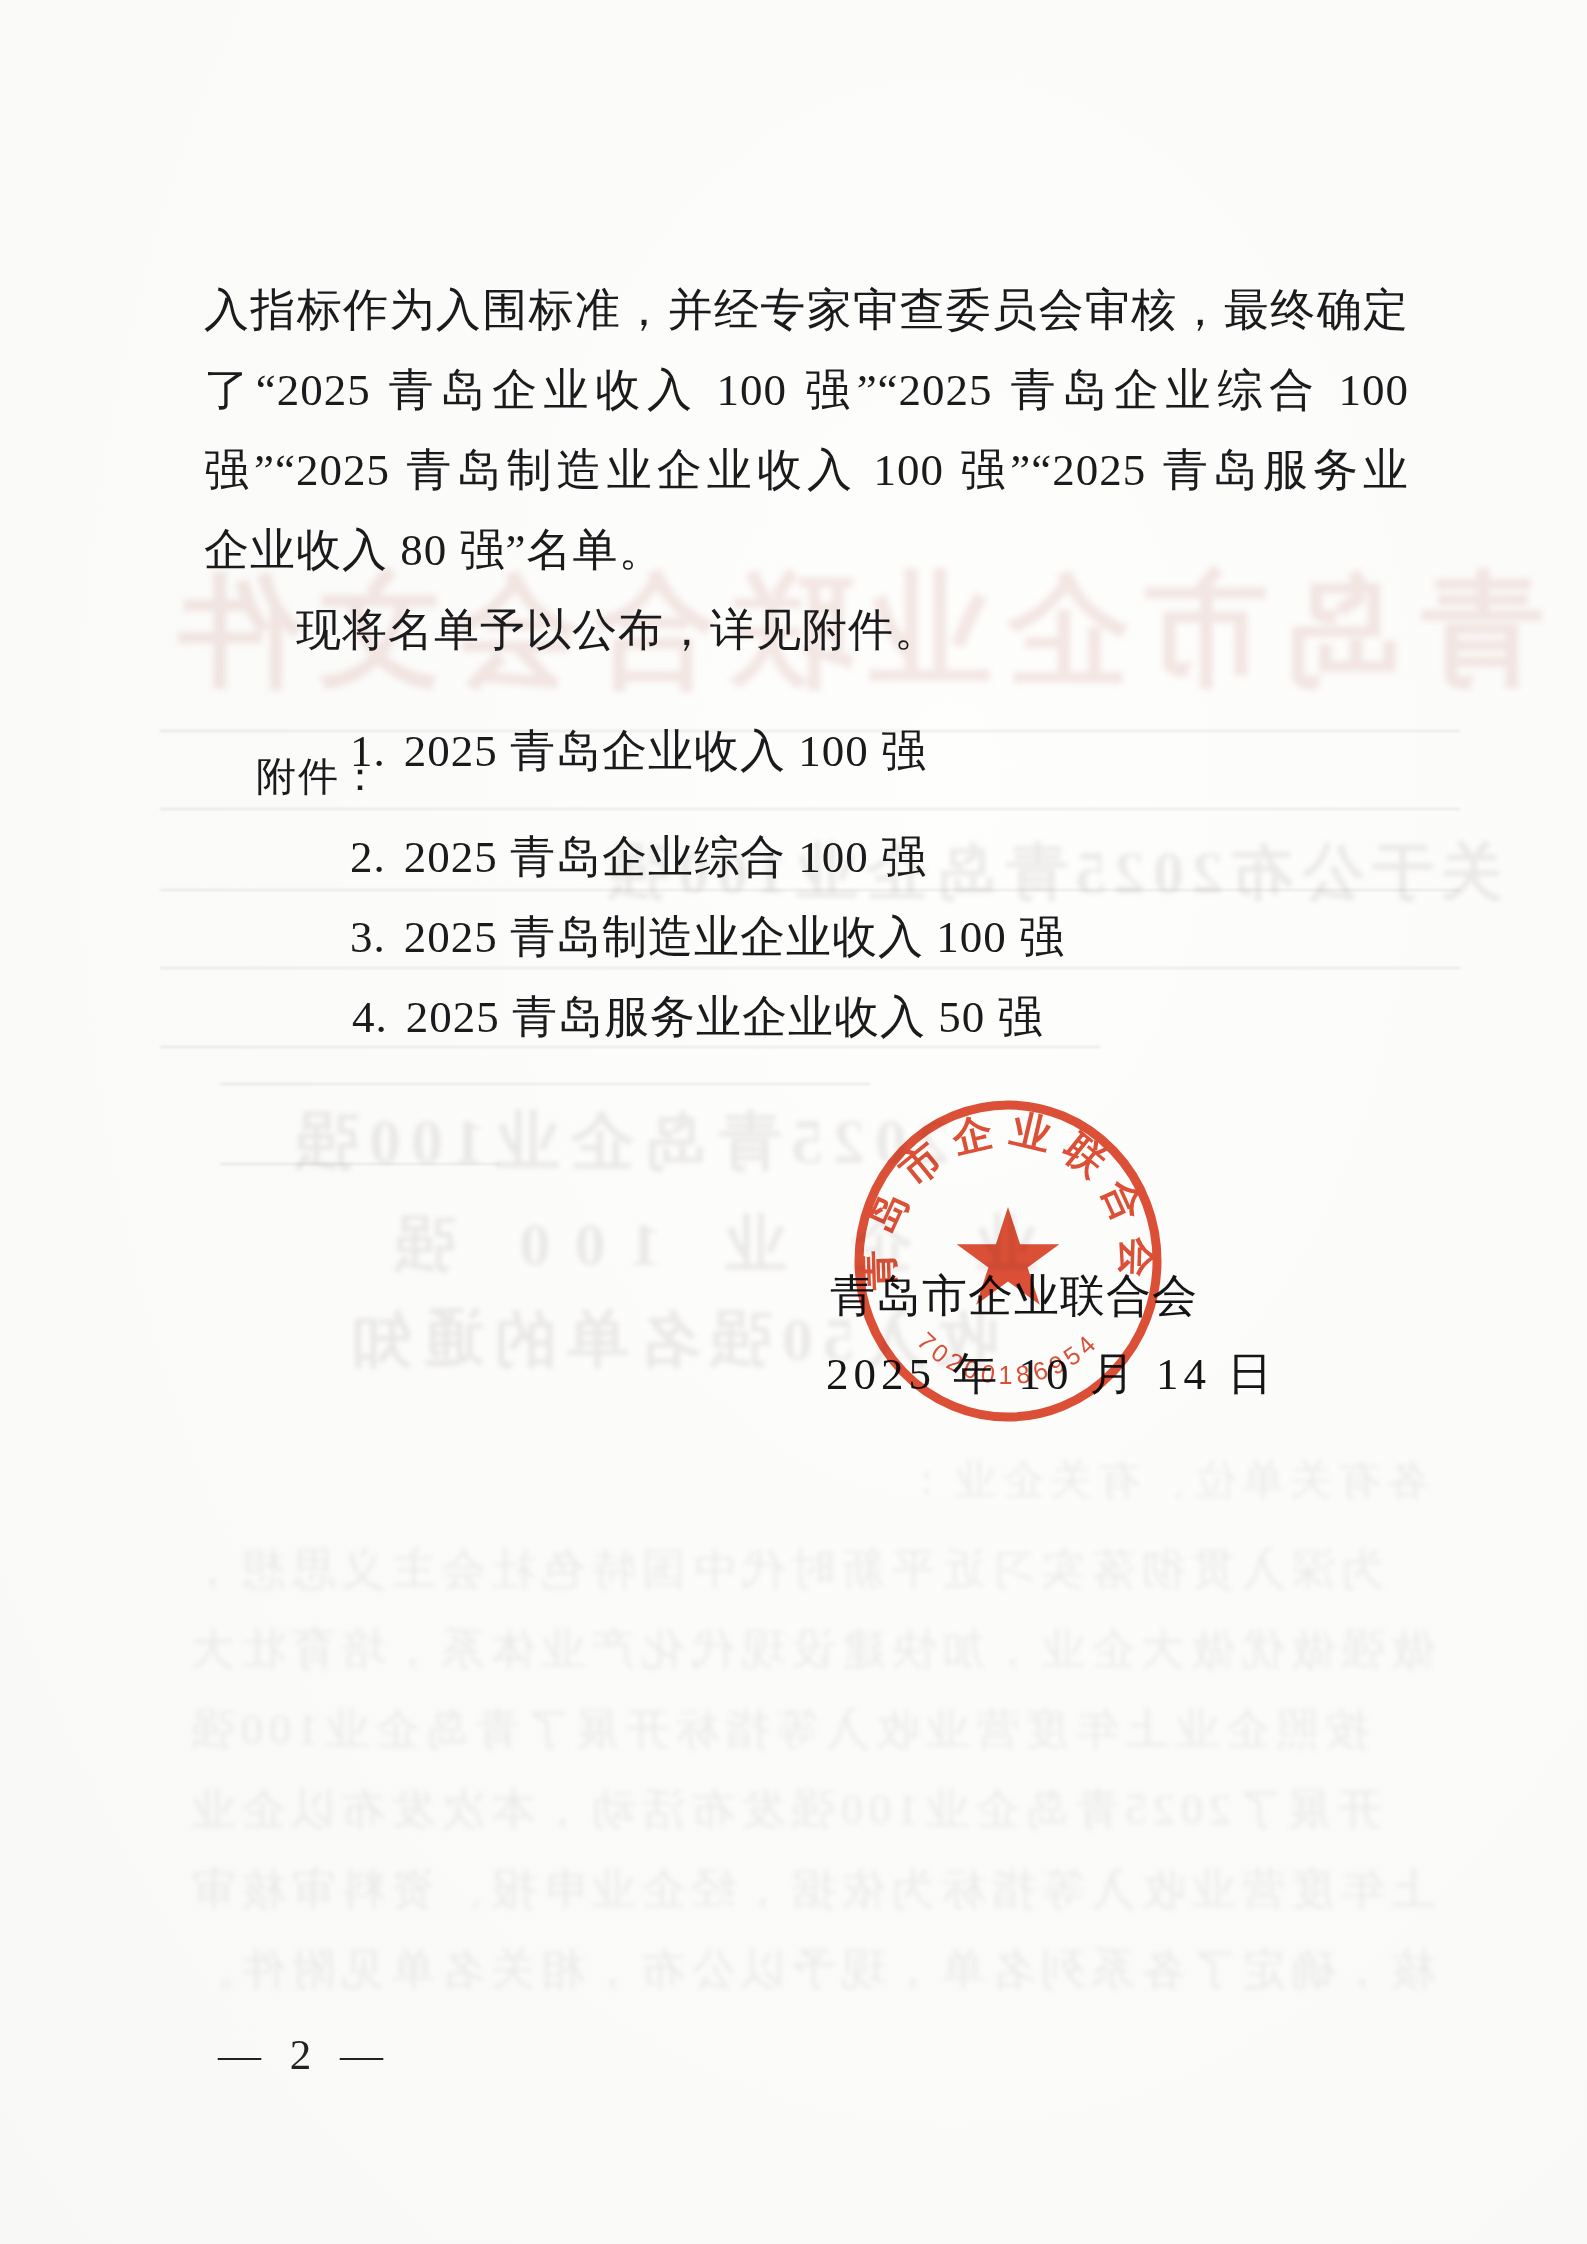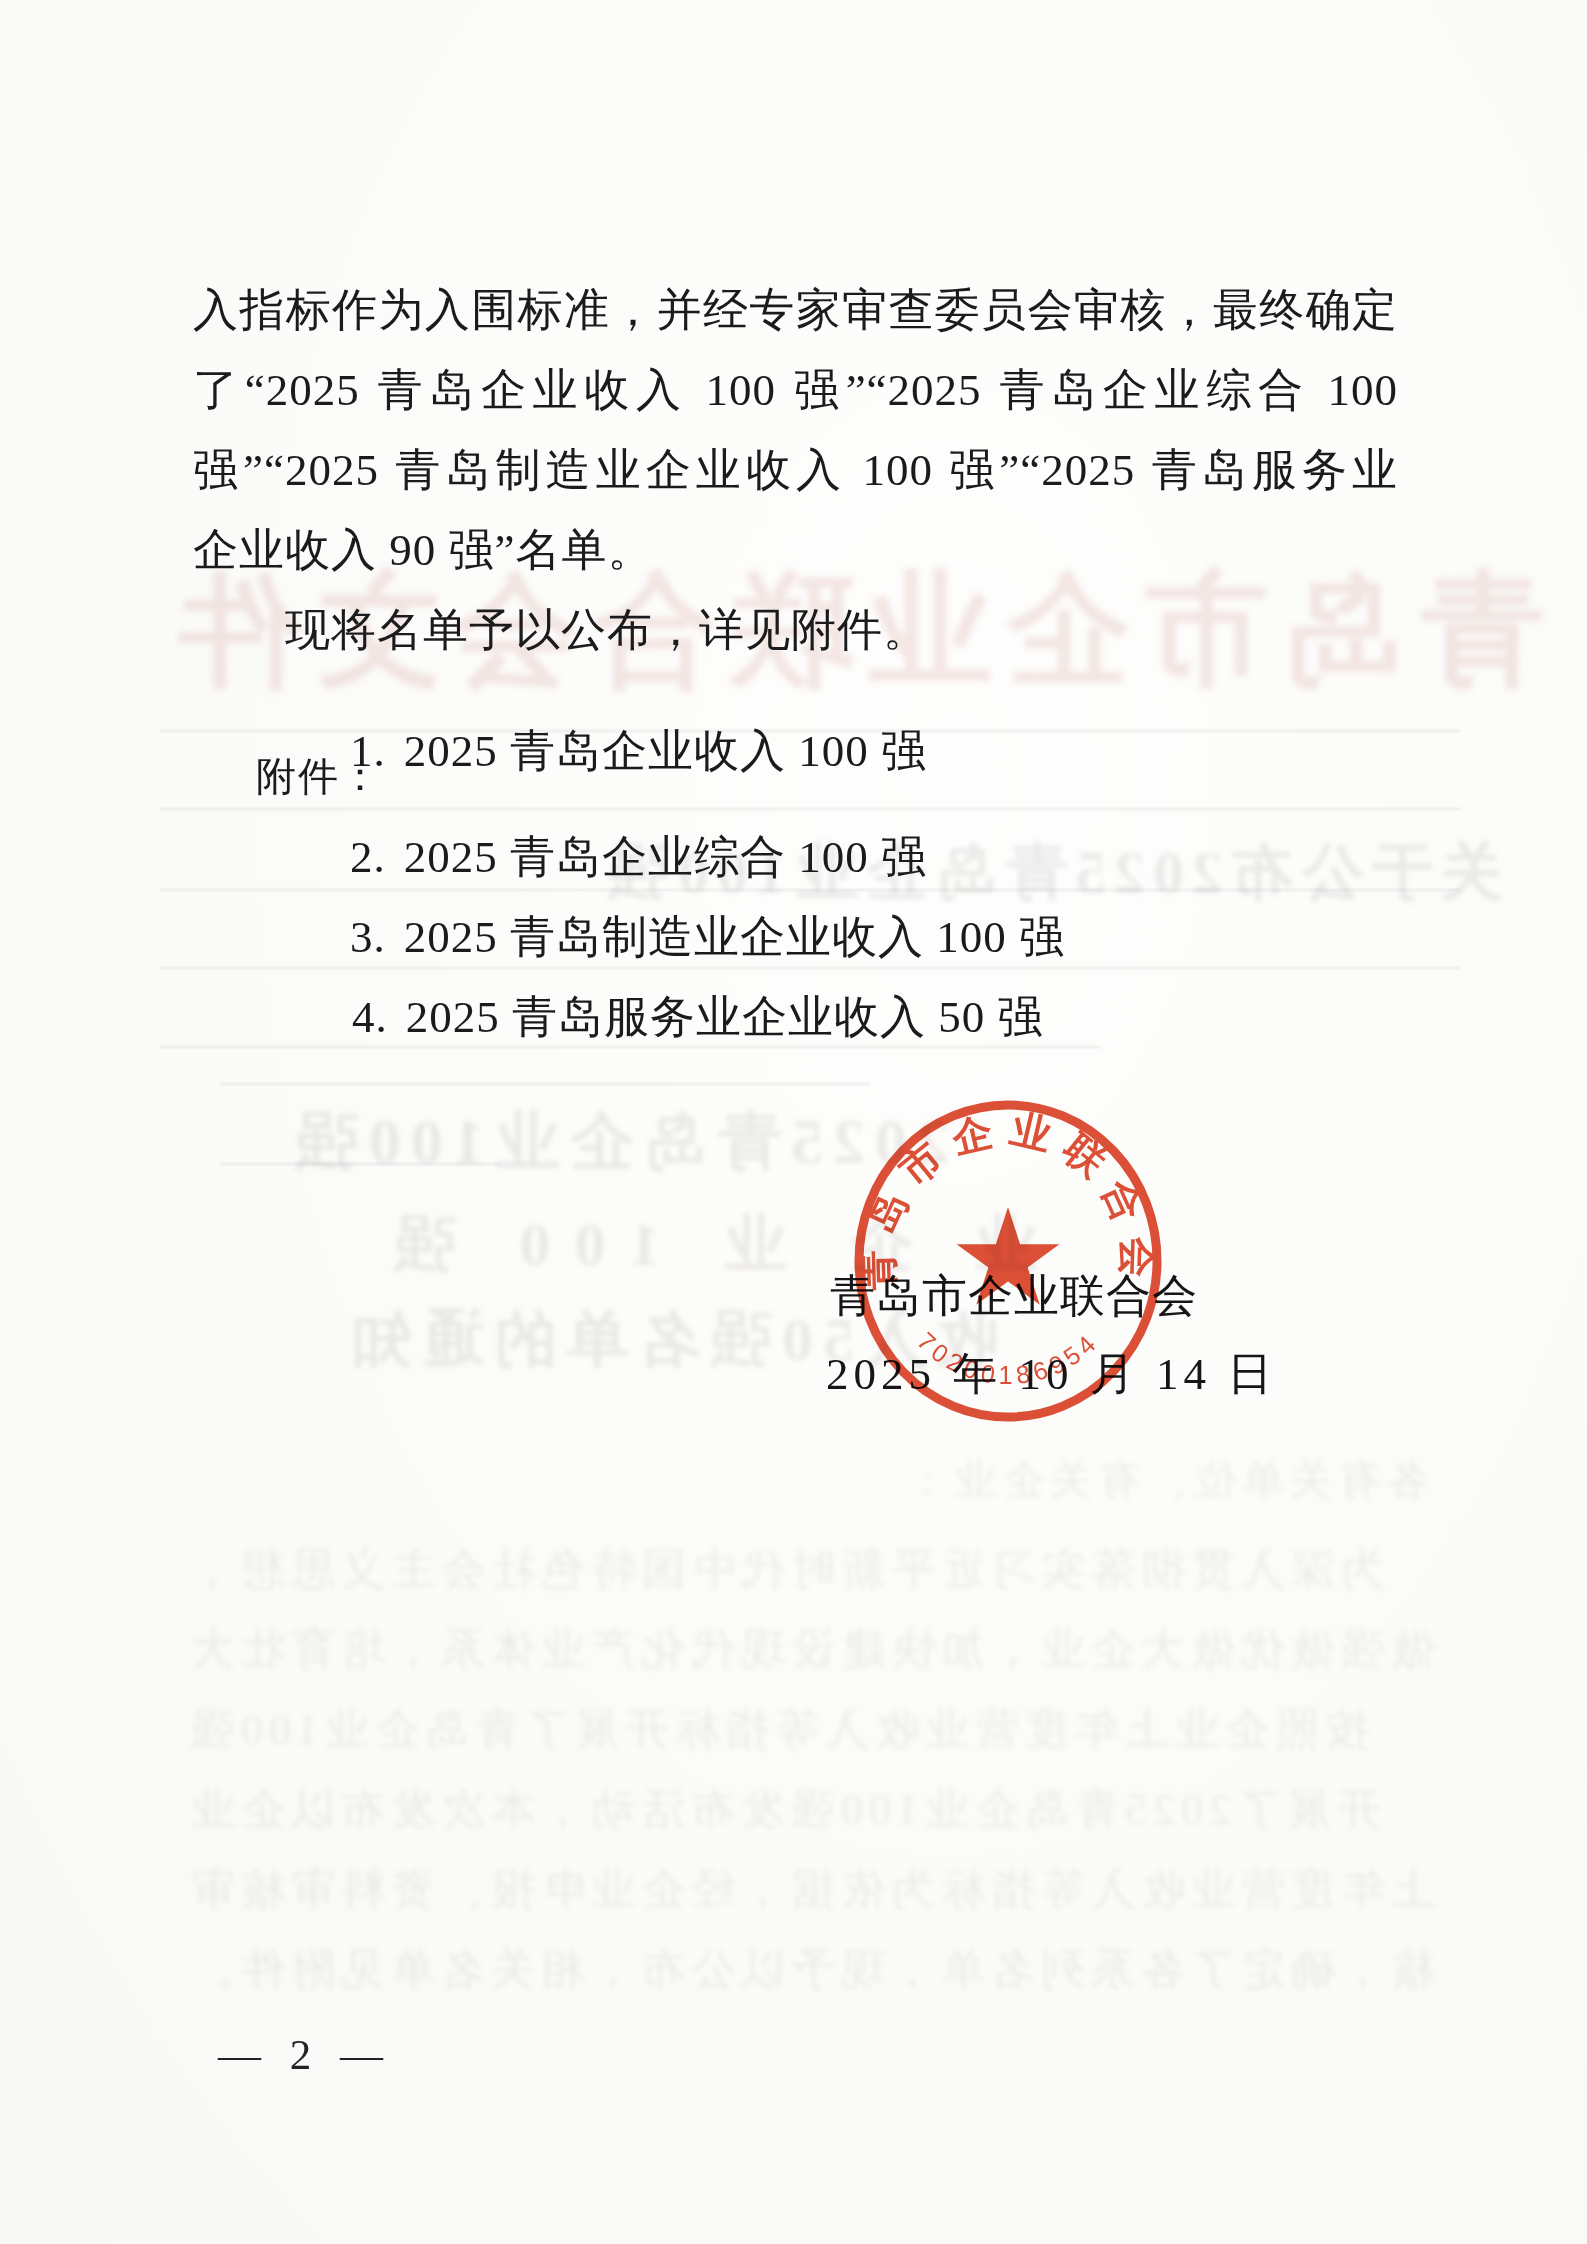--- a/index.html
+++ b/index.html
@@ -6,21 +6,21 @@
   #page{
     position:relative;width:1587px;height:2244px;overflow:hidden;
     background:#fcfcfa;
     background-image:radial-gradient(ellipse at 60% 35%, rgba(255,255,255,0.6), rgba(0,0,0,0.015));
     font-family:"Liberation Serif","DejaVu Serif",serif;
     color:#1d1d1f;
   }
   .abs{position:absolute;}
   
   .bodyline{
-    left:193px;width:1205px;height:80px;line-height:80px;
+    left:204px;width:1205px;height:80px;line-height:80px;
     font-size:45px;letter-spacing:1px;white-space:nowrap;color:#1b1b1d;
   }
   .just{white-space:normal;text-align:justify;text-align-last:justify;}
   
   .att-label{font-size:40px;line-height:80px;height:80px;color:#1b1b1d;letter-spacing:2px;white-space:nowrap;}
   .att-item{font-size:45px;line-height:80px;height:80px;color:#1b1b1d;letter-spacing:1px;white-space:nowrap;}
   .att-no{display:inline-block;margin-right:18px;}
   
   .sig-org{font-size:45px;letter-spacing:1px;white-space:nowrap;color:#161618;}
   .sig-date{font-size:45px;letter-spacing:5px;white-space:nowrap;color:#161618;}
@@ -71,21 +71,21 @@
   <div class="abs rule" style="left:160px;top:808px;width:1300px;"></div>
   <div class="abs rule" style="left:160px;top:889px;width:1300px;"></div>
   <div class="abs rule" style="left:160px;top:967px;width:1300px;"></div>
   <div class="abs rule" style="left:160px;top:1046px;width:940px;"></div>
   <div class="abs rule" style="left:220px;top:1083px;width:650px;"></div>
   <div class="abs rule" style="left:220px;top:1163px;width:280px;"></div>
 
   <div class="abs bodyline just" style="top:270px;">入指标作为入围标准，并经专家审查委员会审核，最终确定</div>
   <div class="abs bodyline just" style="top:350px;">了“2025 青岛企业收入 100 强”“2025 青岛企业综合 100</div>
   <div class="abs bodyline just" style="top:430px;">强”“2025 青岛制造业企业收入 100 强”“2025 青岛服务业</div>
-  <div class="abs bodyline" style="top:510px;">企业收入 90 强”名单。</div>
+  <div class="abs bodyline" style="top:510px;">企业收入 80 强”名单。</div>
   <div class="abs bodyline" style="top:590px;padding-left:92px;">现将名单予以公布，详见附件。</div>
 
   <div class="abs att-label" style="left:256px;top:737px;">附件：</div>
 
   <div class="abs att-item" style="left:350px;top:711px;">
     <span class="att-no">1.</span><span>2025 青岛企业收入 100 强</span>
   </div>
   <div class="abs att-item" style="left:350px;top:817px;">
     <span class="att-no">2.</span><span>2025 青岛企业综合 100 强</span>
   </div>

